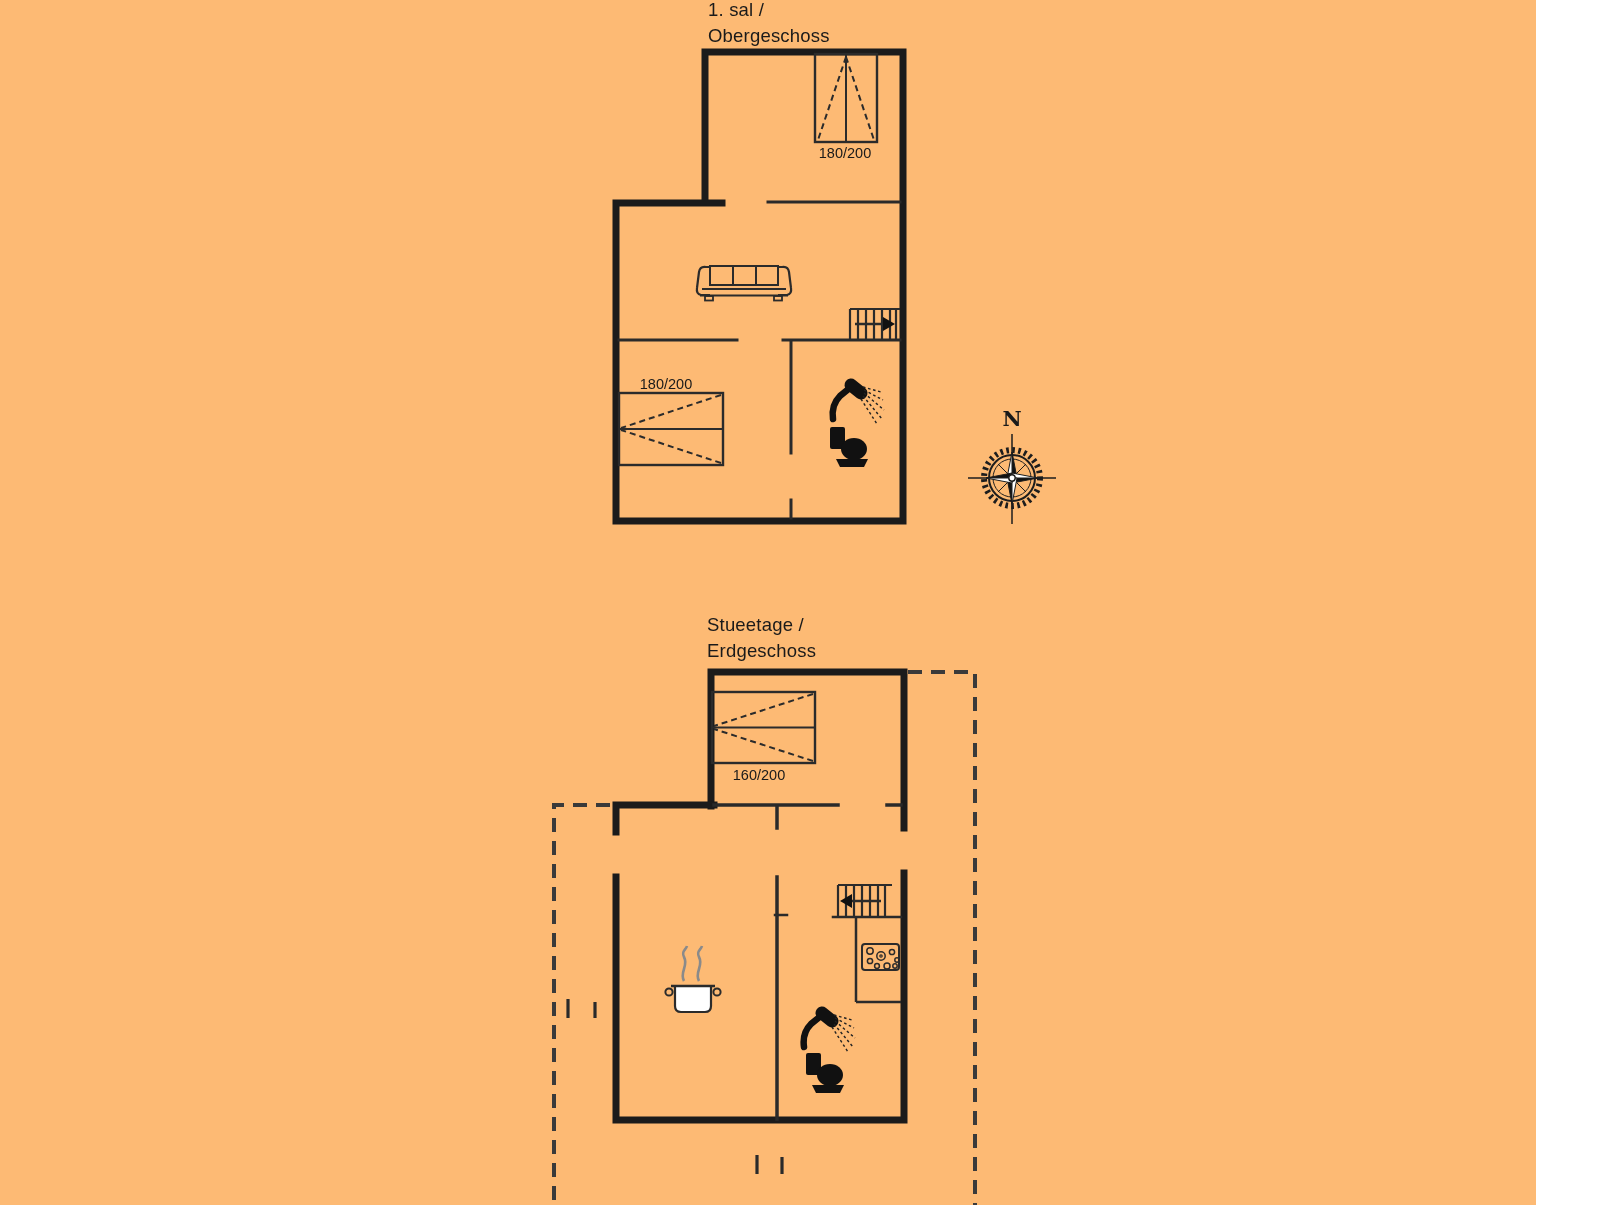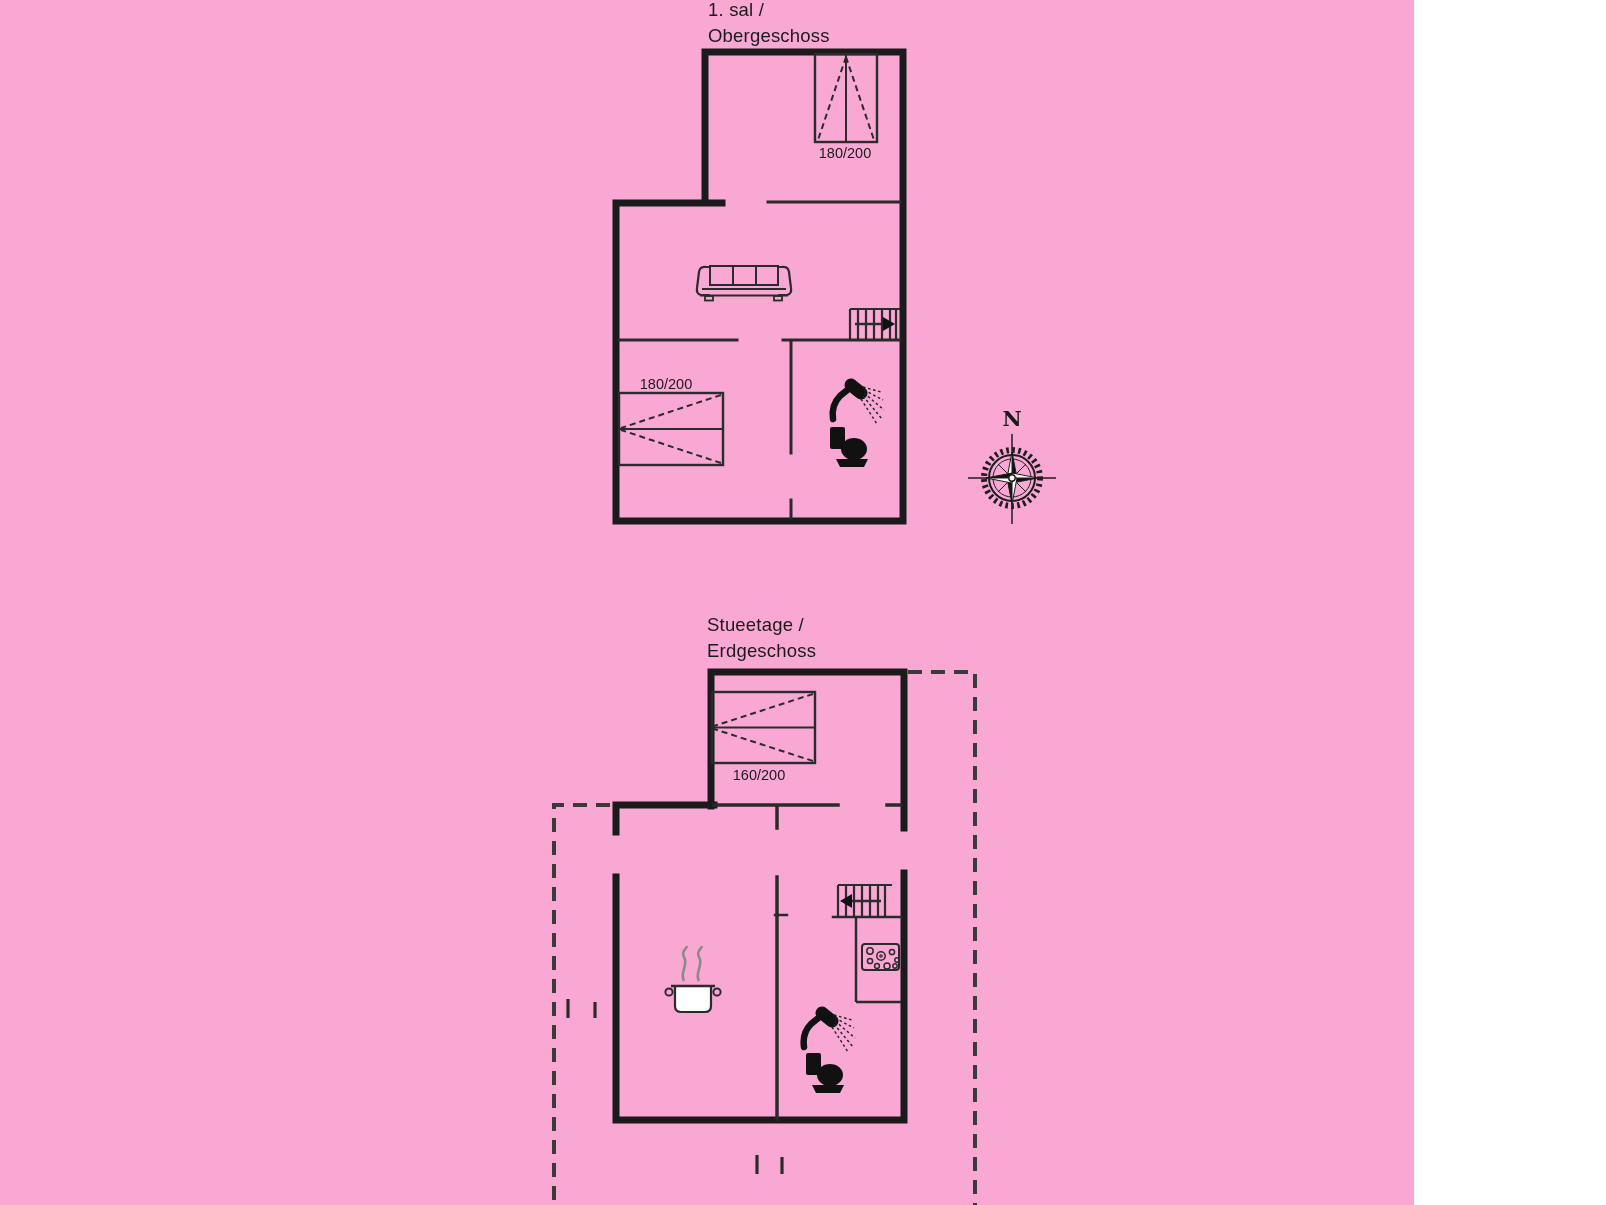--- a/index.html
+++ b/index.html
@@ -1,19 +1,19 @@
 <!DOCTYPE html>
 <html><head>
 <meta charset="utf-8">
 <style>
   html,body{margin:0;padding:0;background:#ffffff;}
   .canvas{
     position:relative;
-    width:1414px;height:1205px;
-    background:#f9a8d4;
+    width:1536px;height:1205px;
+    background:#fdba74;
     overflow:hidden;
     font-family:"Liberation Sans", sans-serif;
   }
   svg{position:absolute;left:0;top:0;}
   text{fill:#1a1a1a;}
   .title{font-size:18.5px;letter-spacing:.2px;}
   .bedlabel{font-size:14.5px;text-anchor:middle;}
   .north{font-family:"DejaVu Serif", serif;font-size:21px;font-weight:bold;text-anchor:middle;}
 </style>
 </head>

